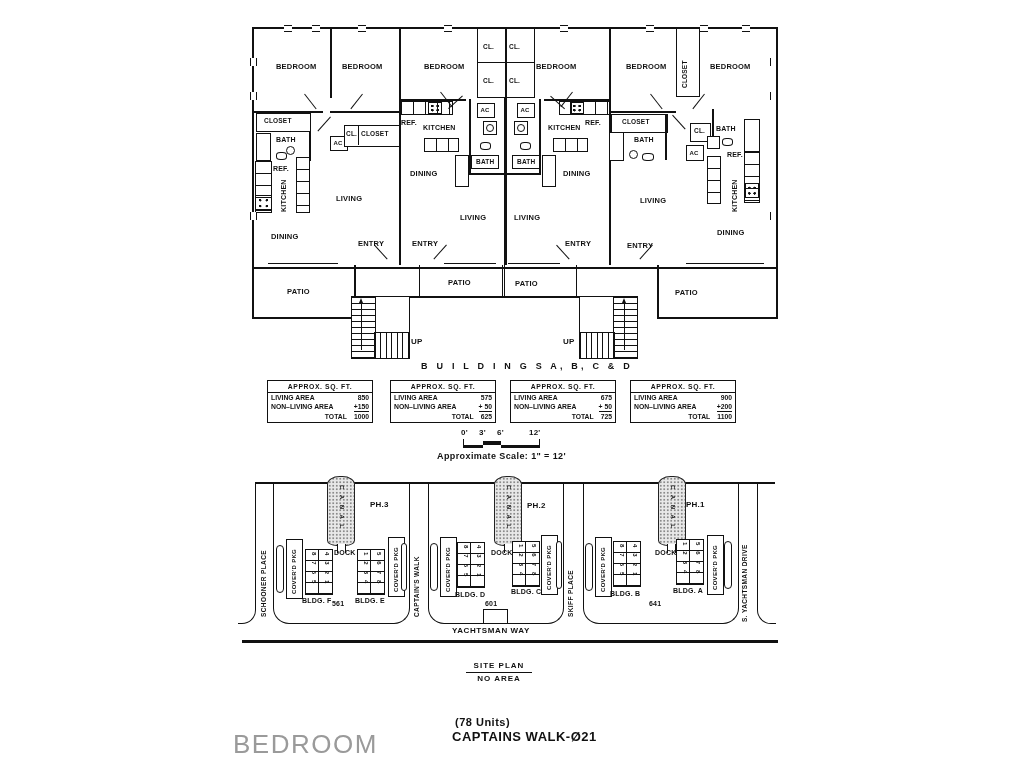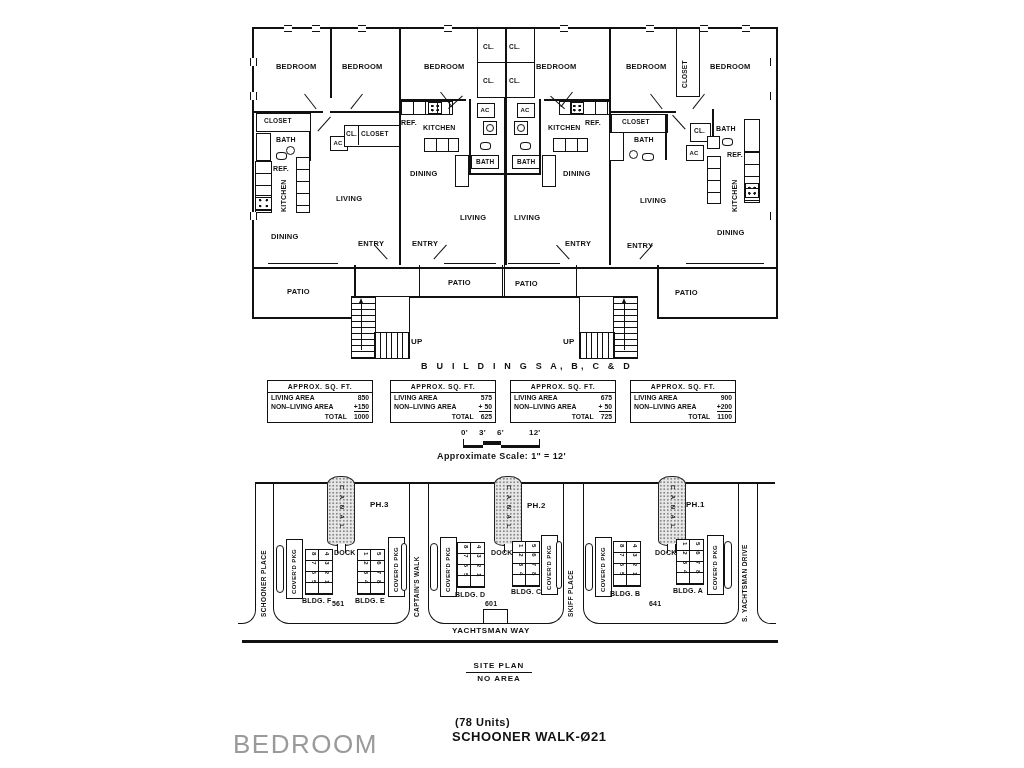--- a/index.html
+++ b/index.html
@@ -404,16 +404,16 @@
   <span class="lbl s65 vccw" style="left:568px;top:617px;letter-spacing:.4px">SKIFF PLACE</span>
   <span class="lbl s65 vccw" style="left:742px;top:622px;letter-spacing:.4px">S. YACHTSMAN DRIVE</span>
   <span class="lbl s8" style="left:452px;top:627px;letter-spacing:.6px">YACHTSMAN WAY</span>
   <div class="wall" style="left:242px;top:640px;width:536px;height:3px"></div>
 
   <span class="lbl s8" style="left:499px;top:662px;transform:translateX(-50%);letter-spacing:1px">SITE PLAN</span>
   <div class="wall" style="left:466px;top:672px;width:66px;height:1.3px"></div>
   <span class="lbl s8" style="left:499px;top:675px;transform:translateX(-50%);letter-spacing:1px">NO AREA</span>
 
   <span class="lbl" style="left:455px;top:717px;font-size:11px;letter-spacing:.5px">(78 Units)</span>
-  <span class="lbl" style="left:452px;top:730px;font-size:13px;letter-spacing:.5px">SCHOONER WALK-Ø21</span>
+  <span class="lbl" style="left:452px;top:730px;font-size:13px;letter-spacing:.5px">CAPTAINS WALK-Ø21</span>
   <span class="lbl gray" style="left:233px;top:731px;font-size:26px;font-weight:normal;letter-spacing:1.5px">BEDROOM</span>
 
 </div>
 
 </body></html>

